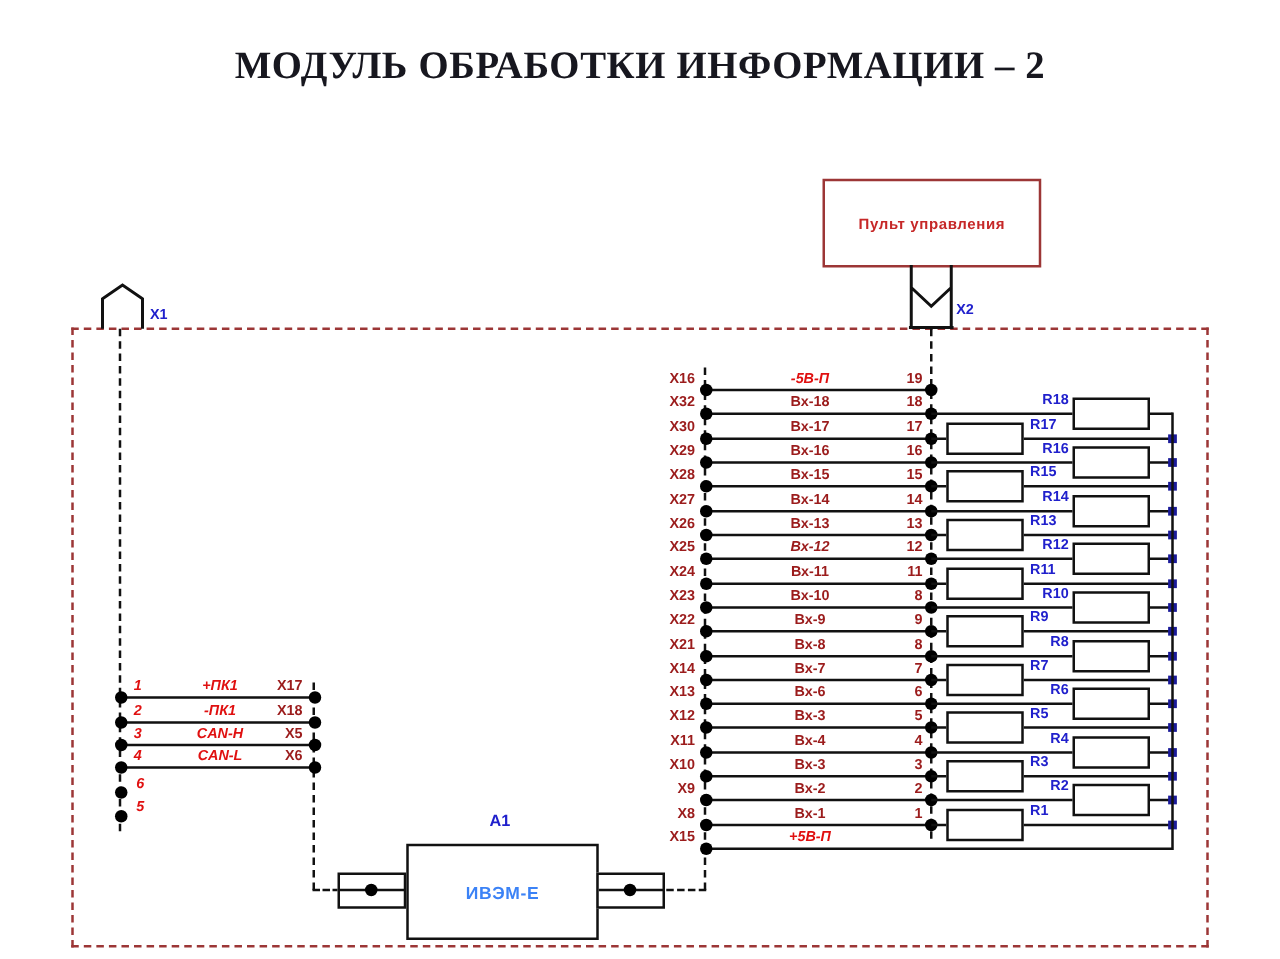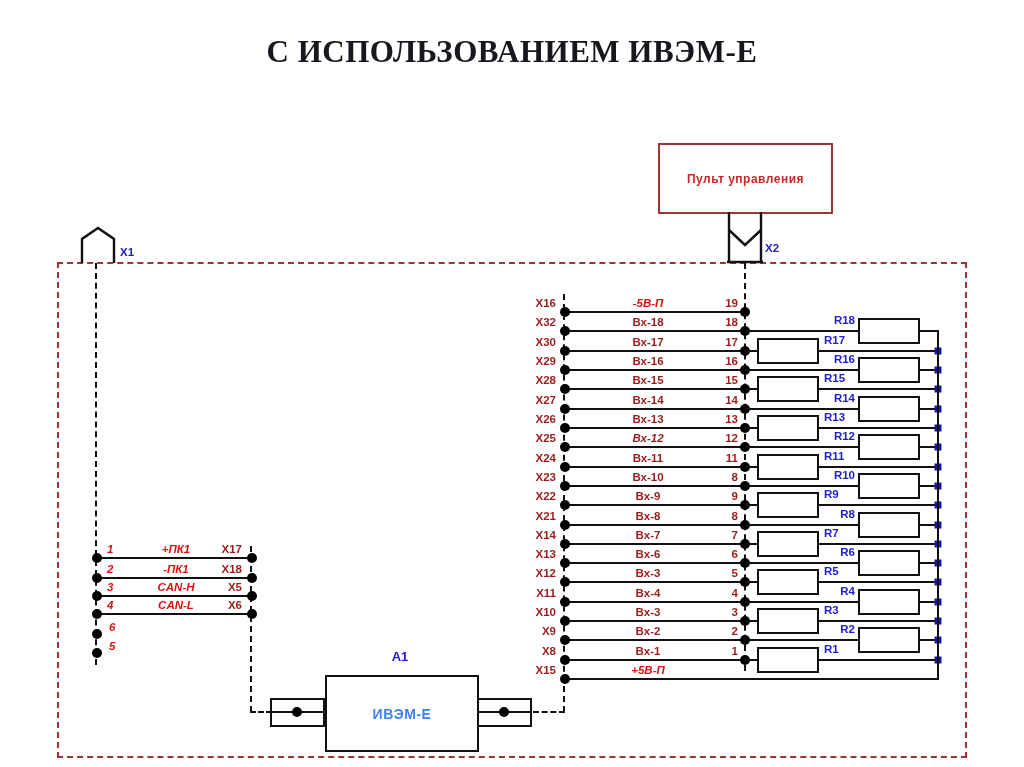--- a/index.html
+++ b/index.html
@@ -37,21 +37,21 @@
   .term{border:2px solid #111;background:#fff;width:51px;height:25px;}
   #a1-label{left:325px;top:650px;width:150px;text-align:center;font-size:13px;}
   svg{display:block;}
 </style>
 </head>
 <body>
 
 <div id="canvas">
 
   <div class="abs" id="title">
-    <div>С ИСПОЛЬЗОВАНИЕМ ИВЭМ-Е</div>
+    <div>МОДУЛЬ ОБРАБОТКИ ИНФОРМАЦИИ – 2</div>
   </div>
 
   <div class="abs" id="boundary"></div>
 
   <div class="abs" id="panel-box">
     <span>Пульт управления</span>
   </div>
 
   <svg class="abs" style="left:727px;top:212px;" width="36" height="52">
     <path d="M2,0 V49 M34,0 V49 M0,50 H36 M2,18 L18,33 L34,18" stroke="#111" stroke-width="2.4" fill="none"></path>

